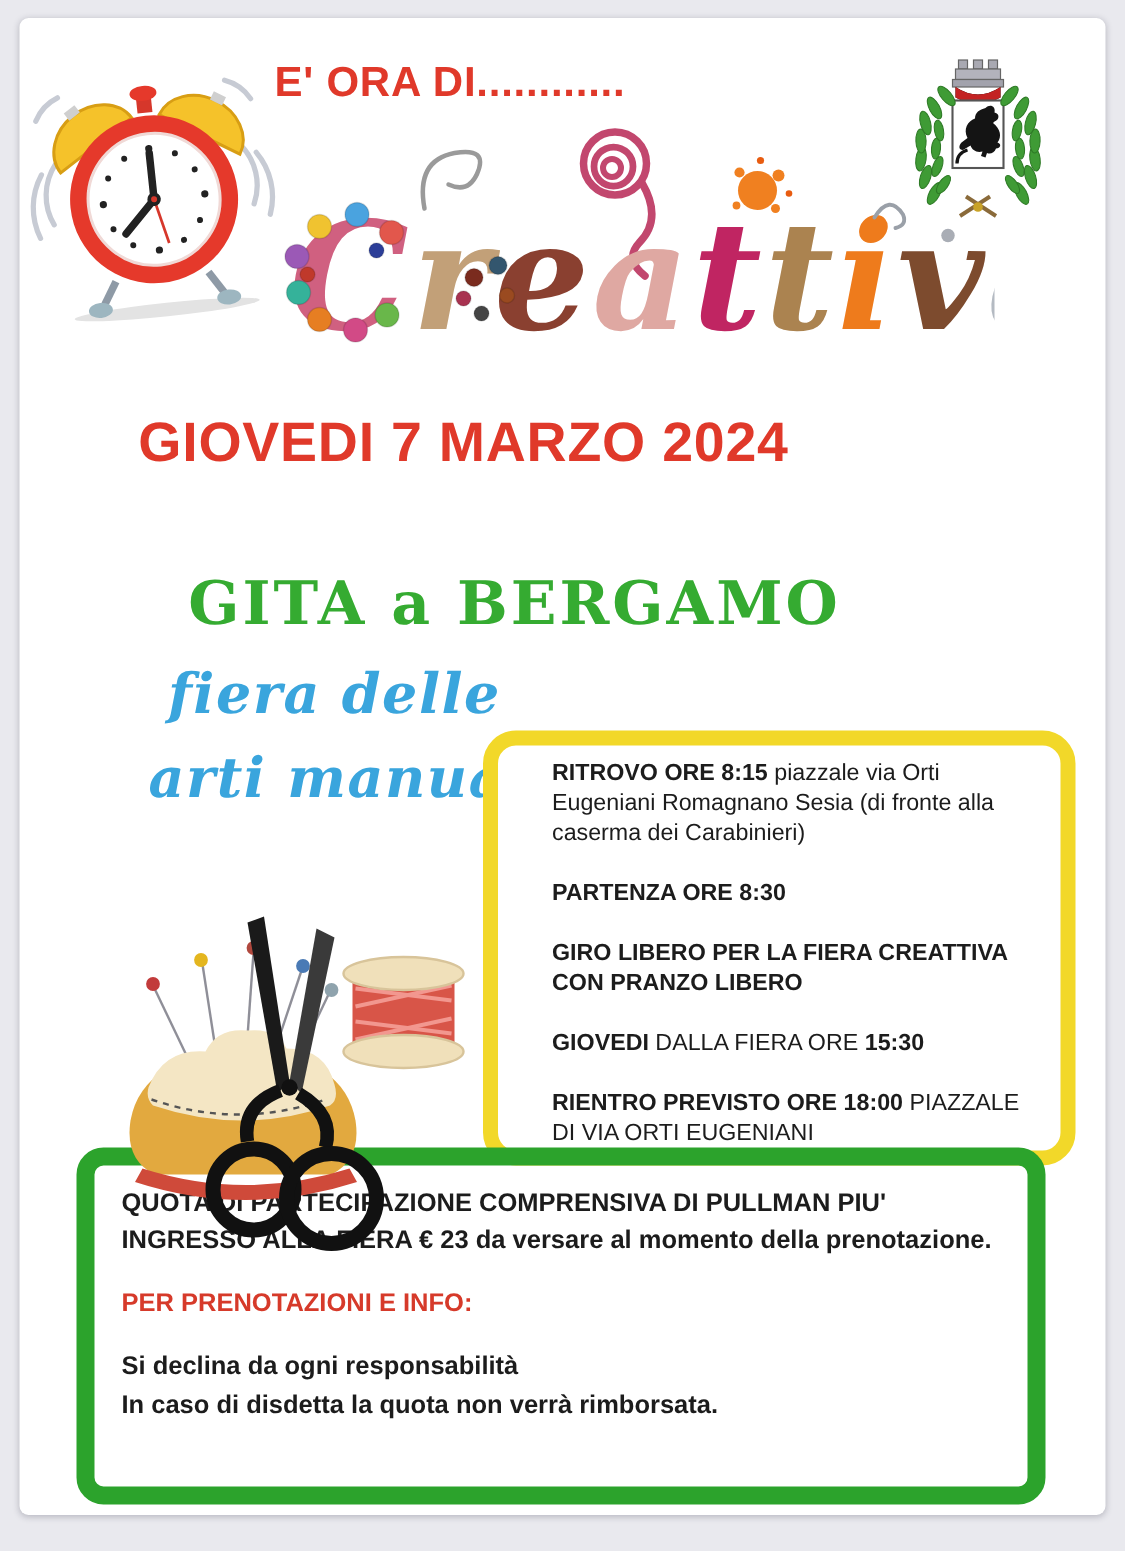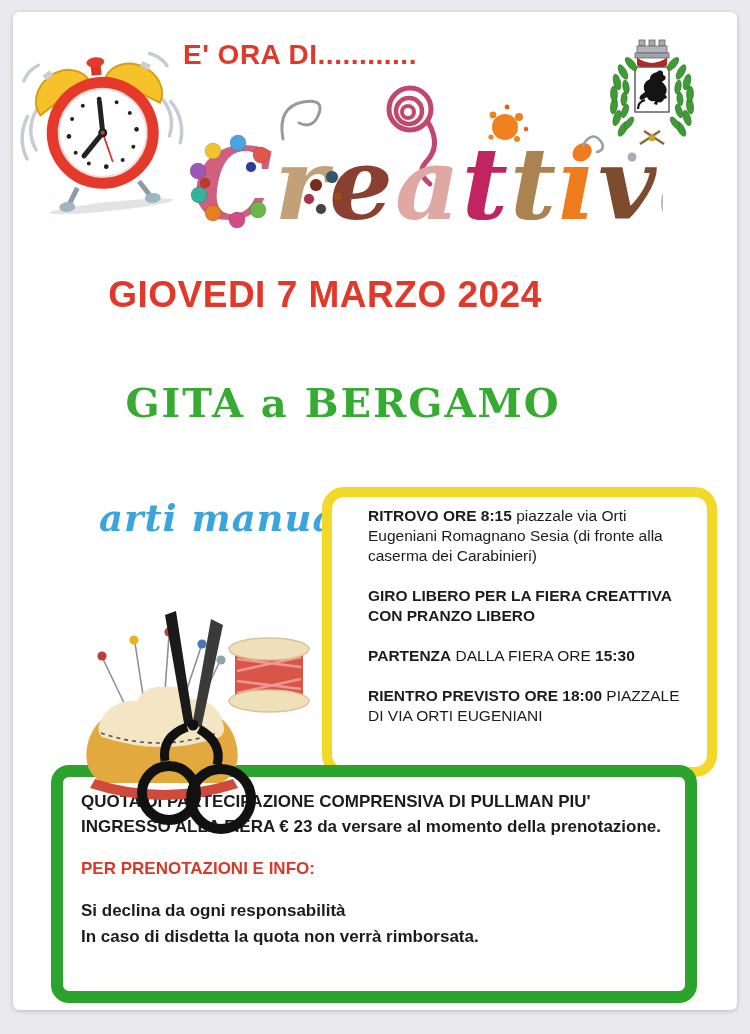--- a/index.html
+++ b/index.html
@@ -22,21 +22,21 @@
     left:170px;top:27px;width:300px;
     font-size:28px;font-weight:700;color:var(--title-red,#e0392a);
     letter-spacing:.5px;white-space:nowrap;
   }
   .crest-wrap{left:583px;top:18px;width:112px;height:128px;}
   
   .logo-wrap{left:172px;top:55px;width:478px;height:185px;}
   .logo-text{font-family:"DejaVu Serif",serif;font-style:italic;font-weight:700;}
   
   .date-title{
-    left:16px;top:262px;width:592px;text-align:center;
+    left:0;top:262px;width:592px;text-align:center;
     font-size:37px;font-weight:700;color:var(--title-red,#e0392a);letter-spacing:.5px;
   }
   .trip-title{
     left:0;top:367px;width:660px;text-align:center;
     font-family:"DejaVu Serif",serif;font-size:40px;font-weight:700;
     color:var(--trip-green,#35ab31);letter-spacing:2px;
   }
   .subtitle{
     font-family:"DejaVu Serif",serif;font-style:italic;font-weight:700;
     font-size:37px;color:var(--subtitle-blue,#3aa5dd);letter-spacing:1px;
@@ -226,26 +226,28 @@
         <circle cx="322" cy="40" r="2.4" fill="#e85c10"></circle>
         <circle cx="341" cy="62" r="2.2" fill="#e85c10"></circle>
       </g>
 
       <path d="M398 78 q10 -16 19 -2 q3 7 -5 9" fill="none" stroke="#9aa0a8" stroke-width="2.6" stroke-linecap="round"></path>
       <circle cx="447" cy="90" r="4.5" fill="#a9adb5"></circle>
     </svg>
 
     <div class="abs date-title">GIOVEDI 7 MARZO 2024</div>
     <div class="abs trip-title">GITA a BERGAMO</div>
+    <div class="abs subtitle sub1">fiera delle</div>
     <div class="abs subtitle sub2">arti manuali</div>
 
     <div class="abs schedule-box">
       <p><span class="b">RITROVO ORE 8:15</span><span> piazzale via Orti Eugeniani Romagnano Sesia (di fronte alla caserma dei Carabinieri)</span></p>
+      <p><span class="b">PARTENZA ORE 8:30</span></p>
       <p><span class="b">GIRO LIBERO PER LA FIERA CREATTIVA CON PRANZO LIBERO</span></p>
-      <p><span class="b">PARTENZA</span><span> DALLA FIERA ORE </span><span class="b">15:30</span></p>
+      <p><span class="b">GIOVEDI</span><span> DALLA FIERA ORE </span><span class="b">15:30</span></p>
       <p><span class="b">RIENTRO PREVISTO ORE 18:00</span><span> PIAZZALE DI VIA ORTI EUGENIANI</span></p>
     </div>
 
     <svg class="abs sewing-wrap" viewBox="0 0 252 258">
 
       <g>
         <g stroke="#8f8f98" stroke-width="1.6">
           <line x1="52" y1="108" x2="30" y2="62"></line>
           <line x1="70" y1="98" x2="62" y2="46"></line>
           <line x1="92" y1="94" x2="96" y2="38"></line>

